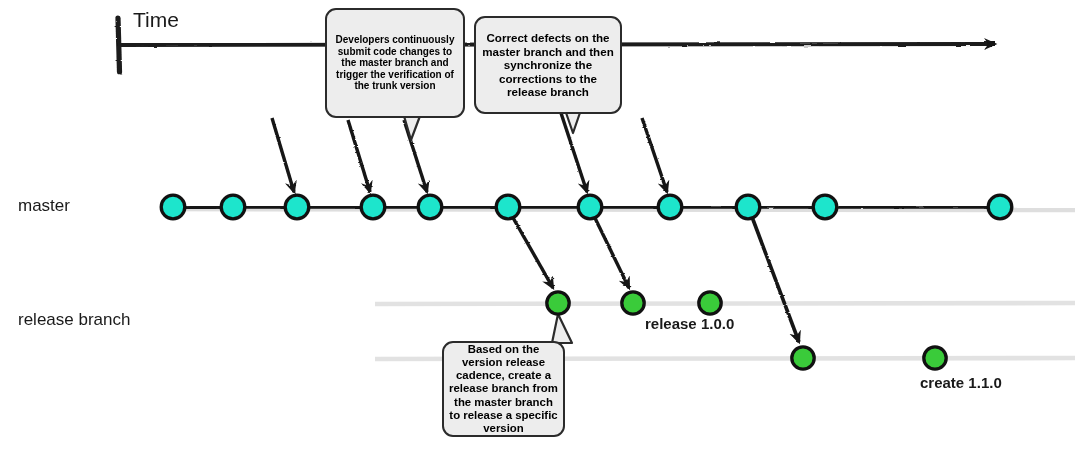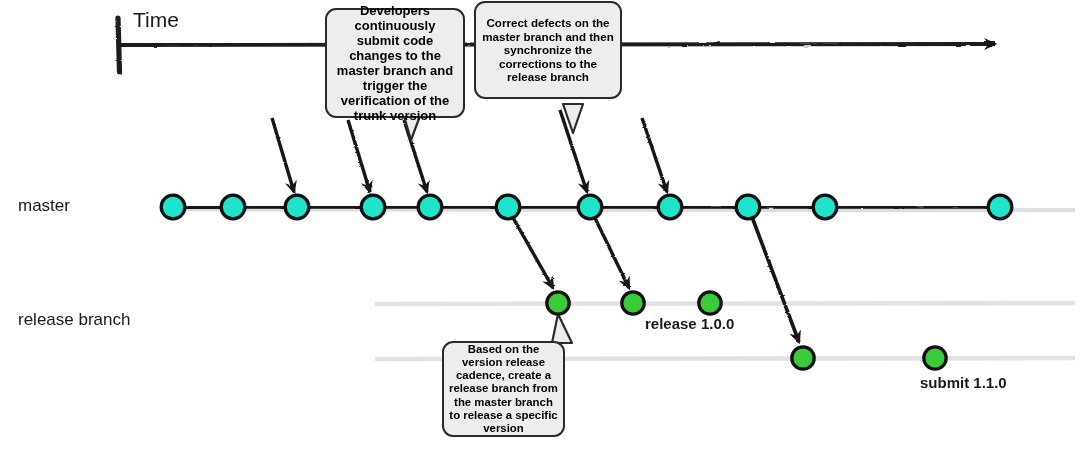--- a/index.html
+++ b/index.html
@@ -55,22 +55,22 @@
     align-items: center;
     justify-content: center;
     padding: 3px 5px;
     line-height: 1.16;
     z-index: 5;
   }
   .callout span {
     display: block;
     width: 100%;
   }
-  .c-dev   { left: 325px; top: 8px;  width: 140px; height: 110px; font-size: 13px; }
-  .c-fix   { left: 474px; top: 1px;  width: 148px; height: 98px;  font-size: 11.6px; }
+  .c-dev   { left: 325px; top: 8px;  width: 140px; height: 110px; font-size: 10px; }
+  .c-fix   { left: 474px; top: 16px;  width: 148px; height: 98px;  font-size: 11.6px; }
   .c-based { left: 442px; top: 341px; width: 123px; height: 96px; font-size: 11.4px; }
 </style>
 </head>
 <body>
 
 <div id="stage">
 
   <svg id="canvas" viewBox="0 0 1080 452" xmlns="http://www.w3.org/2000/svg">
     <defs>
       <marker id="ah" markerWidth="13" markerHeight="13" refX="9.5" refY="5.5" orient="auto" markerUnits="userSpaceOnUse">
@@ -172,21 +172,21 @@
   </svg>
 
   <div class="lbl axis-title" style="left:133px; top:8px;">Time</div>
 
   <div class="lbl branch-label" style="left:18px; top:196px;">master</div>
 
   <div class="lbl branch-label" style="left:18px; top:310px;">release branch</div>
 
   <div class="lbl release-label" style="left:645px; top:315px;">release 1.0.0</div>
 
-  <div class="lbl release-label" style="left:920px; top:374px;">submit 1.1.0</div>
+  <div class="lbl release-label" style="left:920px; top:374px;">create 1.1.0</div>
 
   <div class="callout c-dev">
     <span>Developers continuously submit code changes to the master branch and trigger the verification of the trunk version</span>
   </div>
 
   <div class="callout c-fix">
     <span>Correct defects on the master branch and then synchronize the corrections to the release branch</span>
   </div>
 
   <div class="callout c-based">

